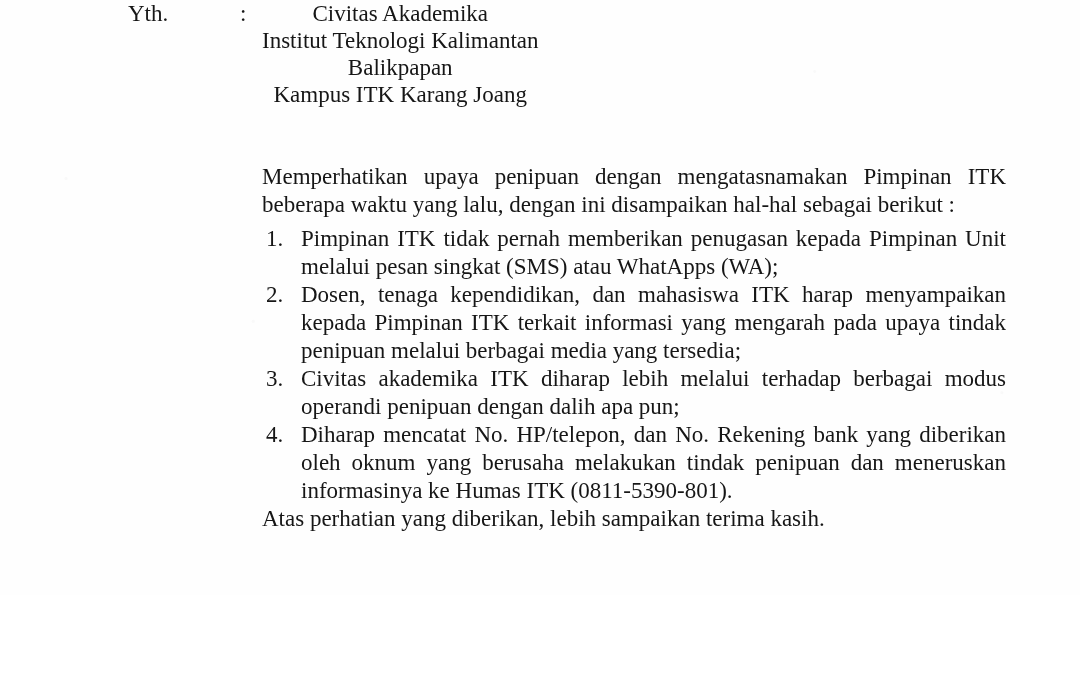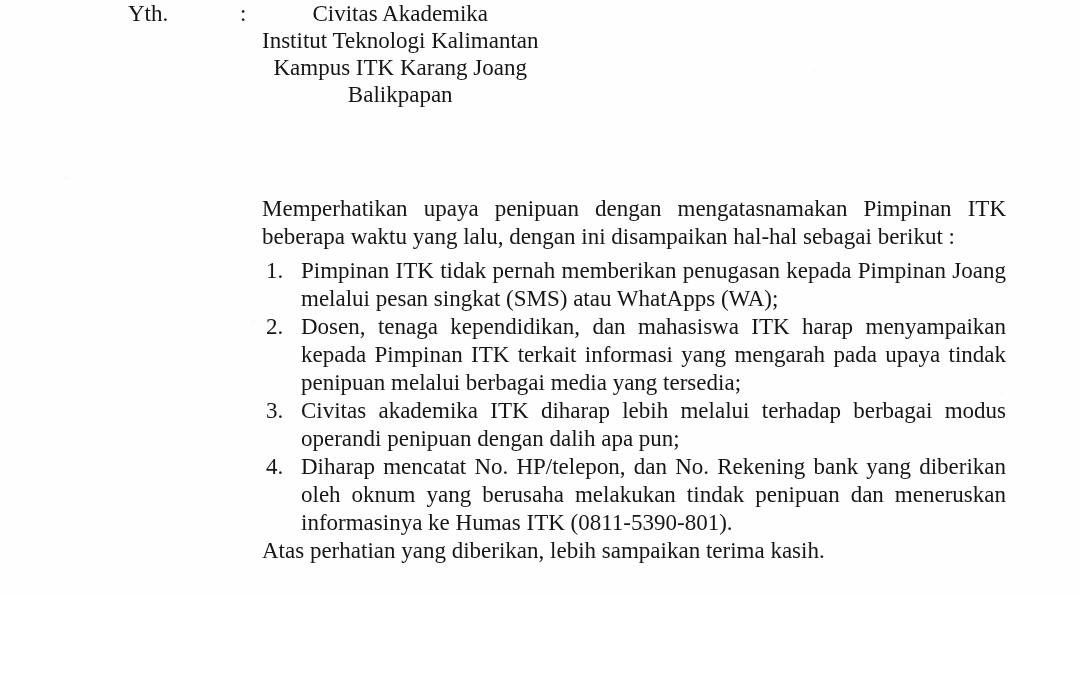--- a/index.html
+++ b/index.html
@@ -40,21 +40,20 @@
   .addr-colon { width:22px; flex:0 0 22px; font-size:23px; }
   .addr-lines { font-size:23px; }
   .addr-lines div { line-height:27px; white-space:nowrap;text-align:center; }
 
   .body-block {
     position:absolute;
     left:262px; top:163px;
     width:744px;
     font-size:23px;
     line-height:28px;
-    margin-top:32px;
   }
   p.just {
     margin:0;
     text-align:justify;
     text-justify:inter-word;
     text-align-last:left;
   }
   ol.items {
     margin:6px 0 0 0;
     padding:0;
@@ -111,31 +110,31 @@
 
   <div id="paper-noise"></div>
 
   <div class="addr-block">
     <div class="addr-row">
       <div class="addr-label">Yth.</div>
       <div class="addr-colon">:</div>
       <div class="addr-lines">
         <div>Civitas Akademika</div>
         <div>Institut Teknologi Kalimantan</div>
+        <div>Balikpapan</div>
         <div>Kampus ITK Karang Joang</div>
-        <div>Balikpapan</div>
       </div>
     </div>
   </div>
 
   <div class="body-block">
     <p class="just">Memperhatikan upaya penipuan dengan mengatasnamakan Pimpinan ITK beberapa waktu yang lalu, dengan ini disampaikan hal-hal sebagai berikut :</p>
 
     <ol class="items">
-      <li>Pimpinan ITK tidak pernah memberikan penugasan kepada Pimpinan Joang melalui pesan singkat (SMS) atau WhatApps (WA);</li>
+      <li>Pimpinan ITK tidak pernah memberikan penugasan kepada Pimpinan Unit melalui pesan singkat (SMS) atau WhatApps (WA);</li>
       <li>Dosen, tenaga kependidikan, dan mahasiswa ITK harap menyampaikan kepada Pimpinan ITK terkait  informasi yang mengarah pada upaya tindak penipuan melalui berbagai media yang tersedia;</li>
       <li>Civitas akademika ITK diharap lebih melalui terhadap berbagai modus operandi penipuan dengan dalih apa pun;</li>
       <li>Diharap mencatat No. HP/telepon, dan No. Rekening bank yang diberikan oleh oknum yang berusaha melakukan tindak penipuan dan meneruskan informasinya ke Humas ITK (0811-5390-801).</li>
     </ol>
 
     <p class="just closing">Atas perhatian yang diberikan, lebih sampaikan terima kasih.</p>
   </div>
 
   <svg class="stamp" viewBox="0 0 256 250" xmlns="http://www.w3.org/2000/svg">
     <defs>

